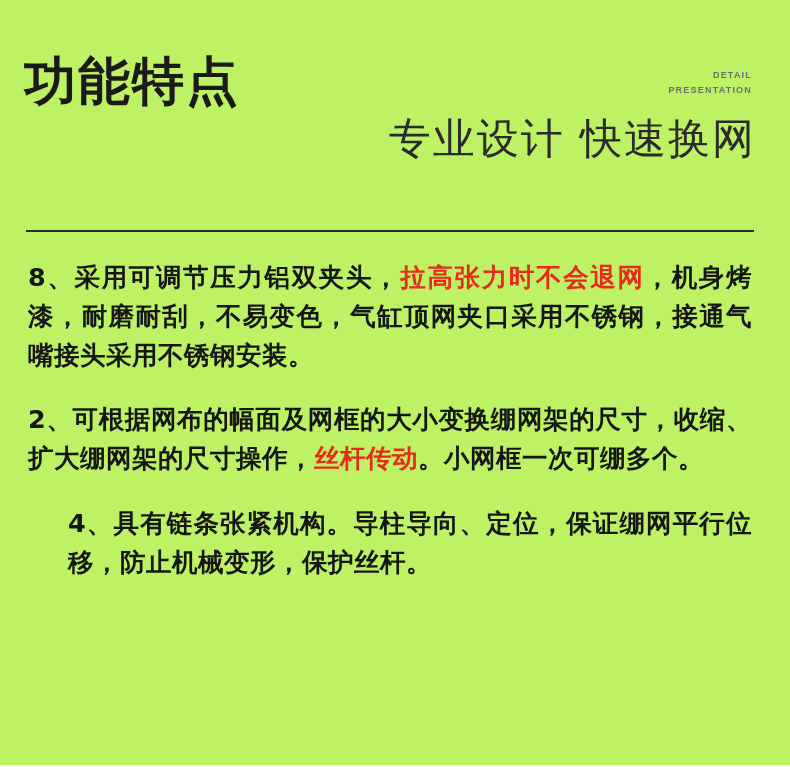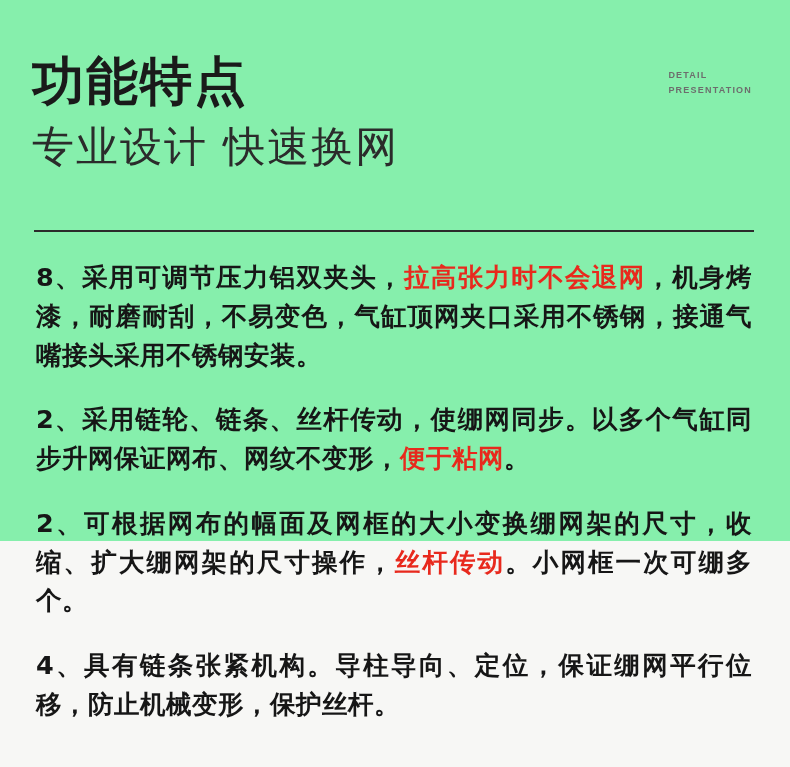--- a/index.html
+++ b/index.html
@@ -10,52 +10,53 @@
     width: 790px;
     height: 767px;
     background: #f7f7f5;
     font-family: "Liberation Sans", sans-serif;
     color: #1d1d1d;
     overflow: hidden;
   }
   .page {
     position: relative;
     width: 790px;
-    height: 541px;
+    height: 765px;
     box-sizing: border-box;
-    padding: 52px 34px 0 32px;
-    background: #86efac;
+    padding: 52px 34px 0 24px;
+    background: #bef264;
   }
   .header {
     position: relative;
     height: 160px;
   }
   .title-main {
     font-size: 52px;
     font-weight: bold;
     letter-spacing: 2px;
     line-height: 1.12;
     color: #1a1a1a;
     margin: 0 0 2px 0;
     font-family: "DejaVu Sans", "Liberation Sans", sans-serif;
   }
   .title-sub {
     font-size: 42px;
     font-weight: normal;
     letter-spacing: 2px;
     line-height: 1.2;
     color: #2b2b2b;
-    margin: 12px 0 0 0;
+    margin: 4px 0 0 0;
     font-family: "DejaVu Sans", "Liberation Sans", sans-serif;
+    text-align: right;
   }
   .corner-label {
     position: absolute;
     top: 16px;
     right: 4px;
-    text-align: left;
+    text-align: right;
     font-size: 9px;
     font-weight: bold;
     letter-spacing: 1.2px;
     line-height: 1.7;
     color: #6d6d6d;
     font-family: "Liberation Sans", sans-serif;
   }
   .divider {
     height: 2px;
     background: #2b2b2b;
@@ -69,20 +70,21 @@
     font-weight: bold;
     line-height: 1.52;
     letter-spacing: 0.5px;
     color: #161616;
     margin: 0 0 26px 0;
     font-family: "DejaVu Sans", "Liberation Sans", sans-serif;
     text-align: justify;
   }
   .para:last-child {
     margin-bottom: 0;
+    margin-left: 40px;
   }
   .hl {
     color: #e8291d;
     margin-top: 20px;
   }
 </style>
 </head>
 <body>
 
 <div class="page">
@@ -93,18 +95,17 @@
     <div class="corner-label">
       <div>DETAIL</div>
       <div>PRESENTATION</div>
     </div>
   </div>
 
   <div class="divider"></div>
 
   <div class="body-list" id="body-list">
       <p class="para"><span class="">8、采用可调节压力铝双夹头，</span><span class="hl">拉高张力时不会退网</span><span class="">，机身烤漆，耐磨耐刮，不易变色，气缸顶网夹口采用不锈钢，接通气嘴接头采用不锈钢安装。</span></p>
-      <p class="para"><span class="">2、采用链轮、链条、丝杆传动，使绷网同步。以多个气缸同步升网保证网布、网纹不变形，</span><span class="hl">便于粘网</span><span class="">。</span></p>
       <p class="para"><span class="">2、可根据网布的幅面及网框的大小变换绷网架的尺寸，收缩、扩大绷网架的尺寸操作，</span><span class="hl">丝杆传动</span><span class="">。小网框一次可绷多个。</span></p>
       <p class="para"><span class="">4、具有链条张紧机构。导柱导向、定位，保证绷网平行位移，防止机械变形，保护丝杆。</span></p>
     </div>
 
 </div>
 
 </body></html>

